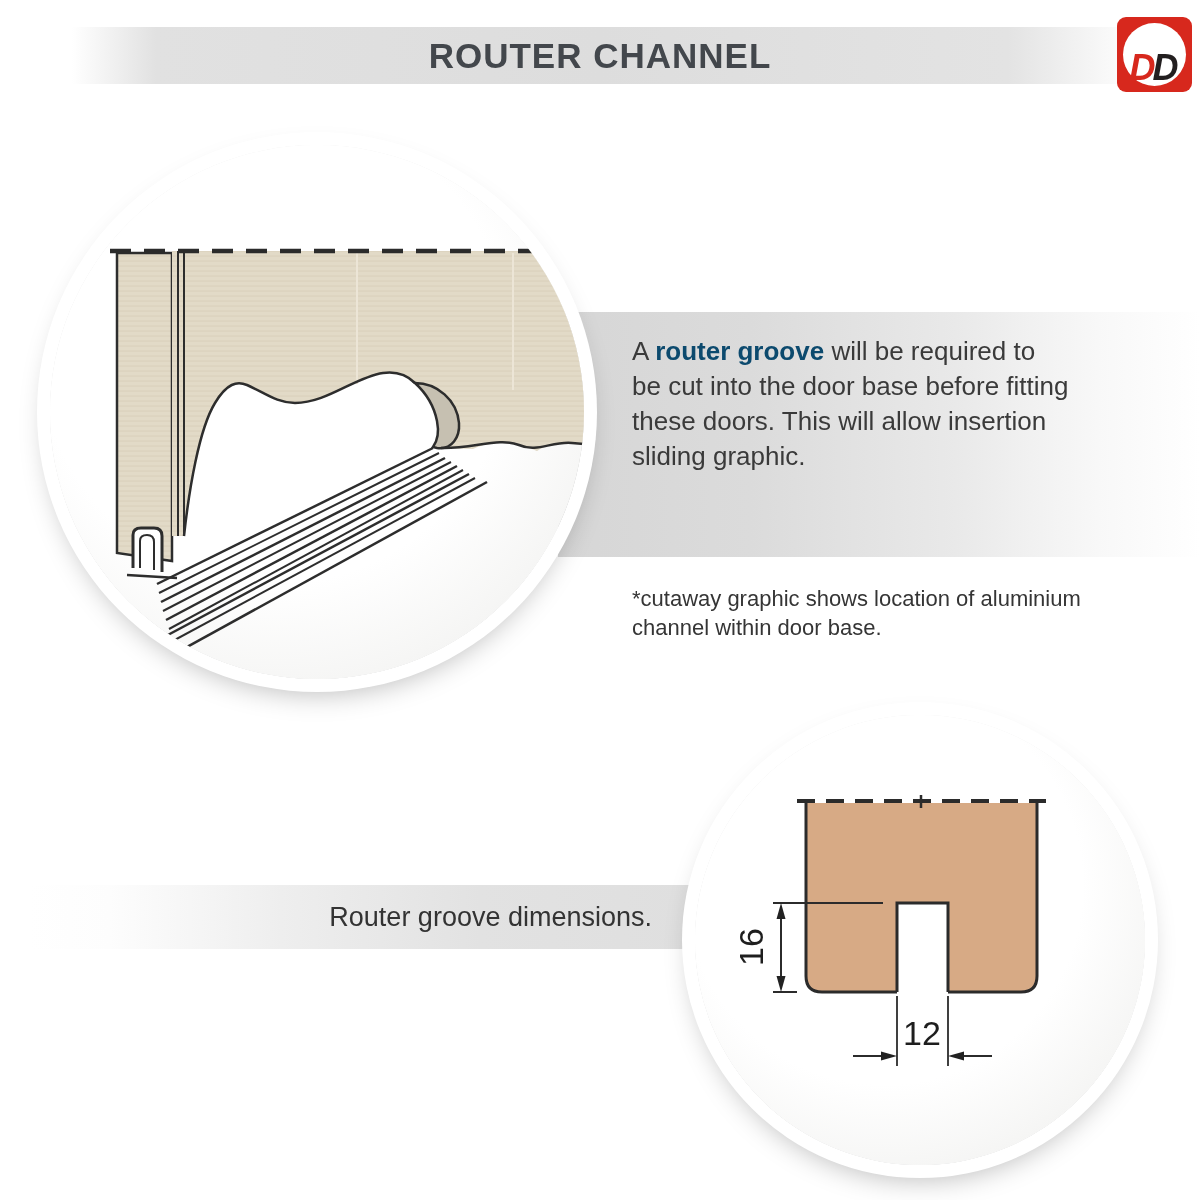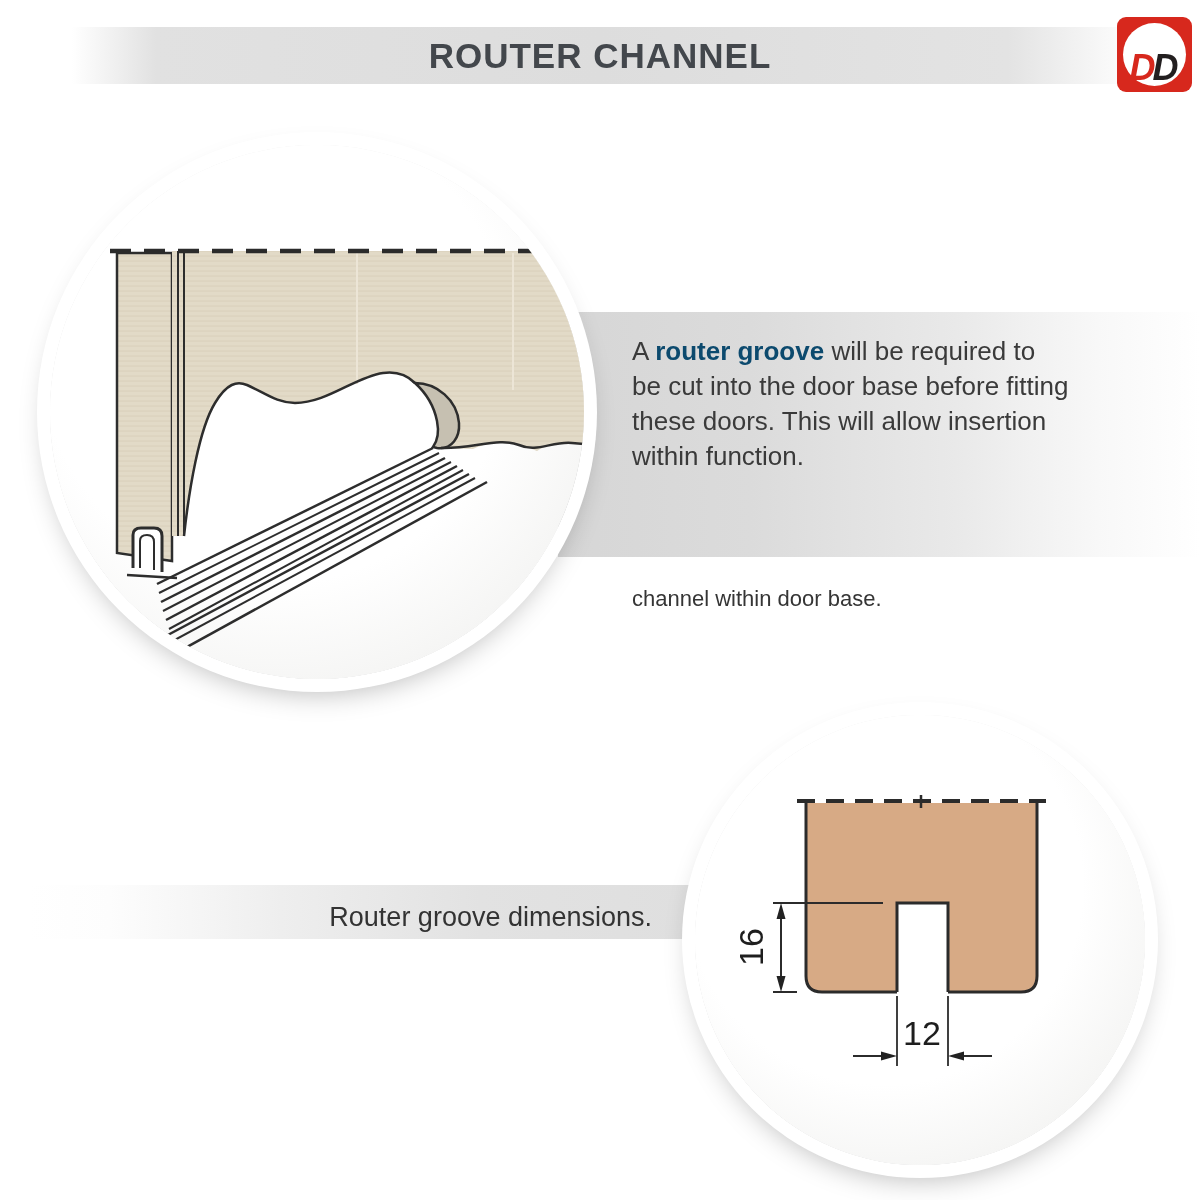--- a/index.html
+++ b/index.html
@@ -29,21 +29,21 @@
     transform:translateX(-2px);
   }
   .brand-logo .d1{color:#d7281d;}
   .brand-logo .d2{color:#231f20;}
   
   .text-band{
     position:absolute;left:558px;top:312px;width:642px;height:245px;z-index:1;
     background:linear-gradient(to right,#d6d6d6 0%,#dbdbdb 30%,#e9e9e9 62%,#f8f8f8 84%,#ffffff 100%);
   }
   .dims-band{
-    position:absolute;left:30px;top:885px;width:662px;height:54px;z-index:1;
+    position:absolute;left:30px;top:885px;width:662px;height:64px;z-index:1;
     background:linear-gradient(to right,#ffffff 0%,#fdfdfd 12%,#eeeeee 38%,#e2e2e2 68%,#dfdfdf 100%);
   }
   .dims-label{
     display:block;text-align:right;line-height:64px;padding-right:40px;
     font-size:27px;color:#333333;
   }
   
   .intro{
     position:absolute;left:632px;top:334px;z-index:2;
     font-size:26px;line-height:35px;color:#3a3a3a;white-space:nowrap;
@@ -76,24 +76,25 @@
     <span class="dd"><b class="d1">D</b><b class="d2">D</b></span>
   </div>
 </div>
 
 <div class="text-band"></div>
 
 <div class="intro">
   <div><span>A </span><b>router groove</b><span> will be required to</span></div>
   <div>be cut into the door base before fitting</div>
   <div>these doors. This will allow insertion</div>
-  <div>within function.</div>
+  <div>sliding graphic.</div>
 </div>
 
 <div class="note">
+  <div>*cutaway graphic shows location of aluminium</div>
   <div>channel within door base.</div>
 </div>
 
 <div class="dims-band">
   <span class="dims-label">Router groove dimensions.</span>
 </div>
 
 <div class="circle circle-cutaway">
   <svg viewBox="13 13 534 534" width="534" height="534">
     <defs>

